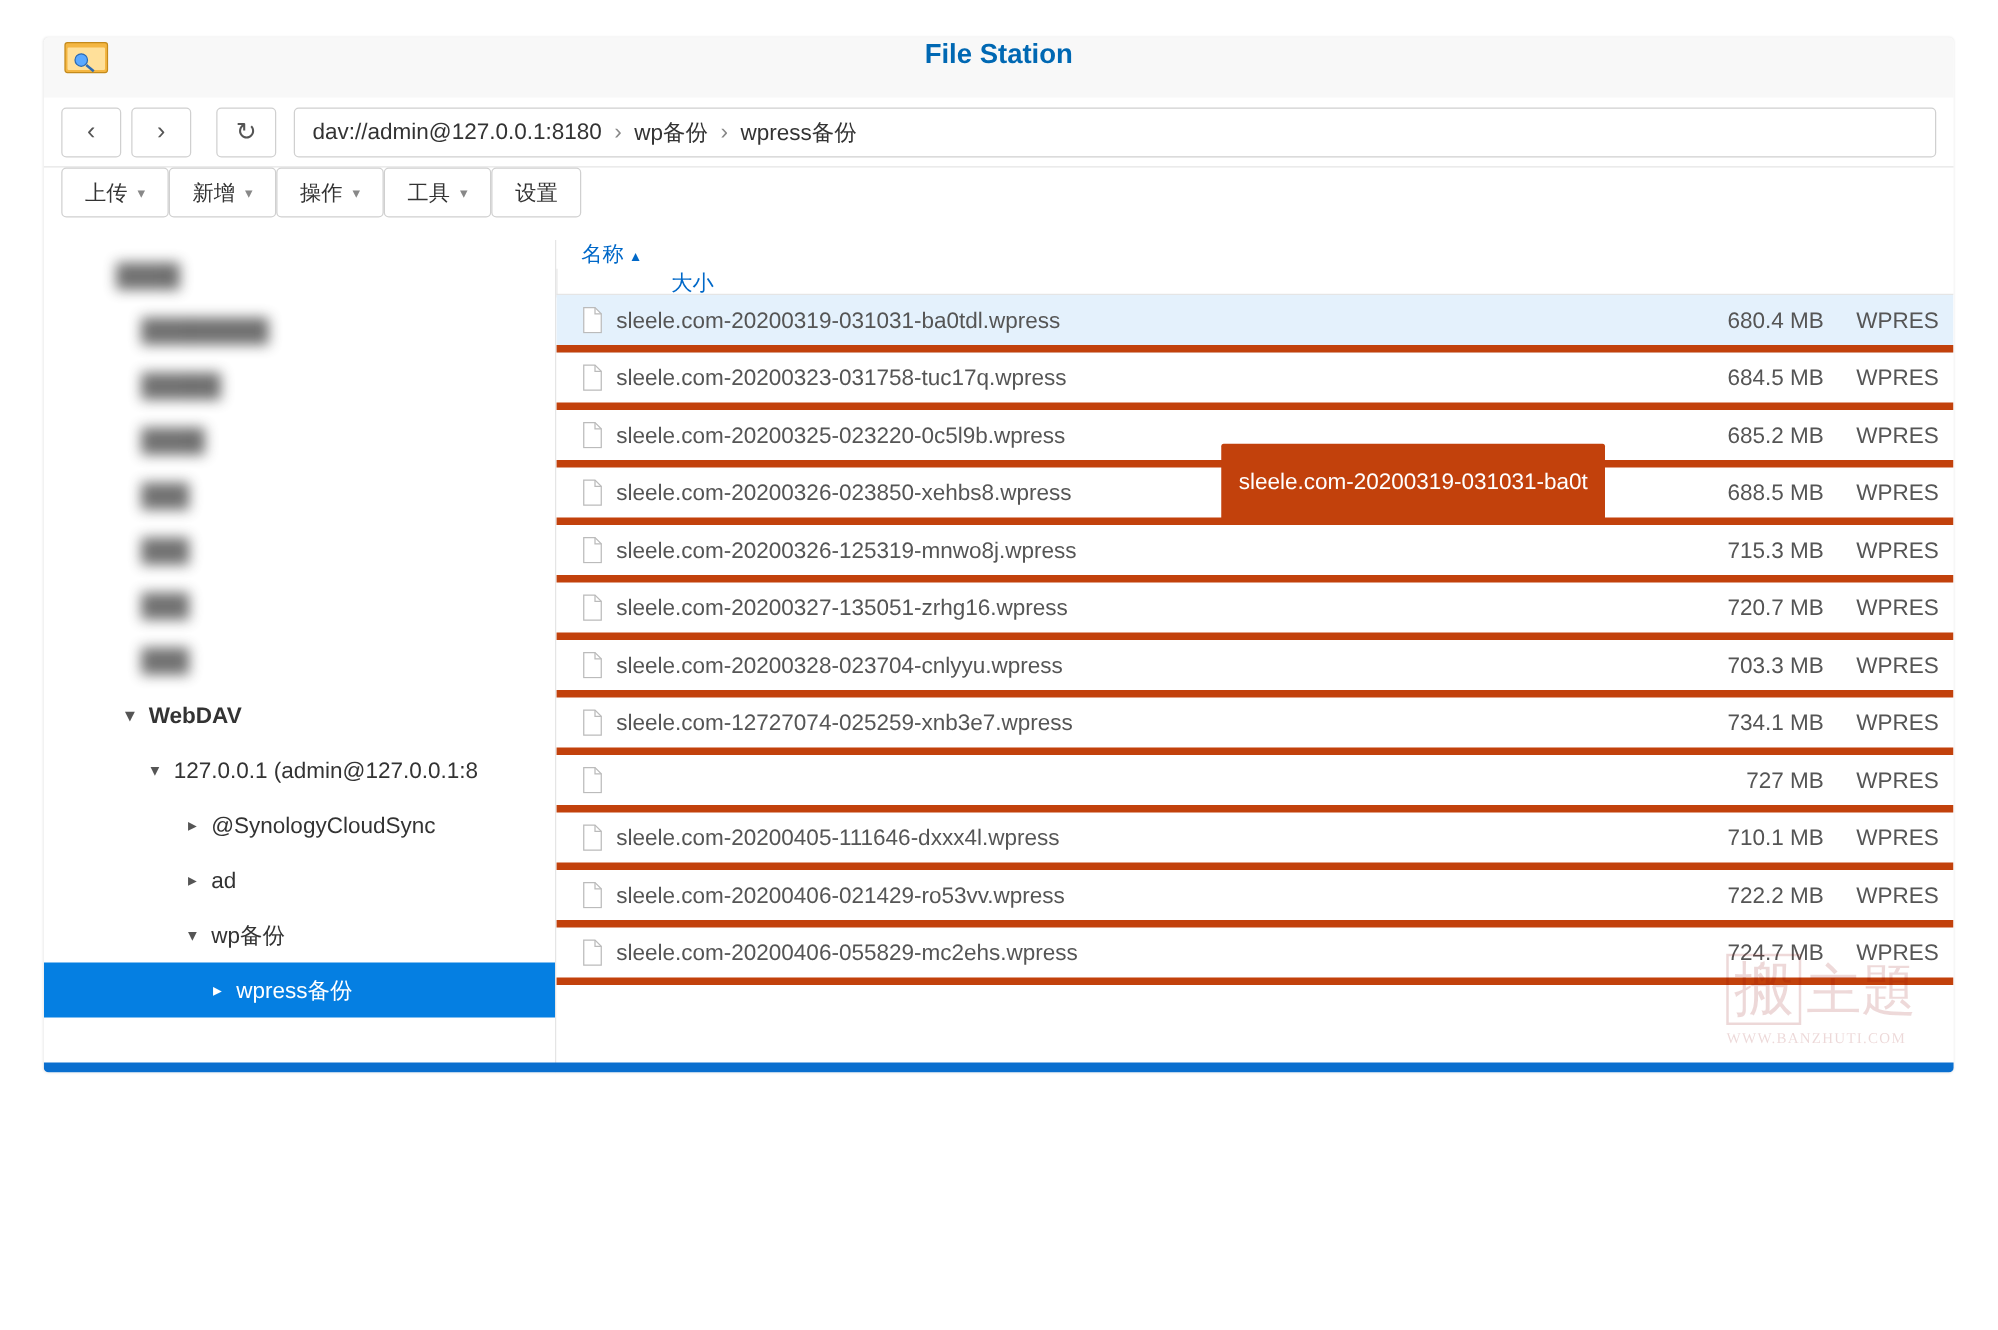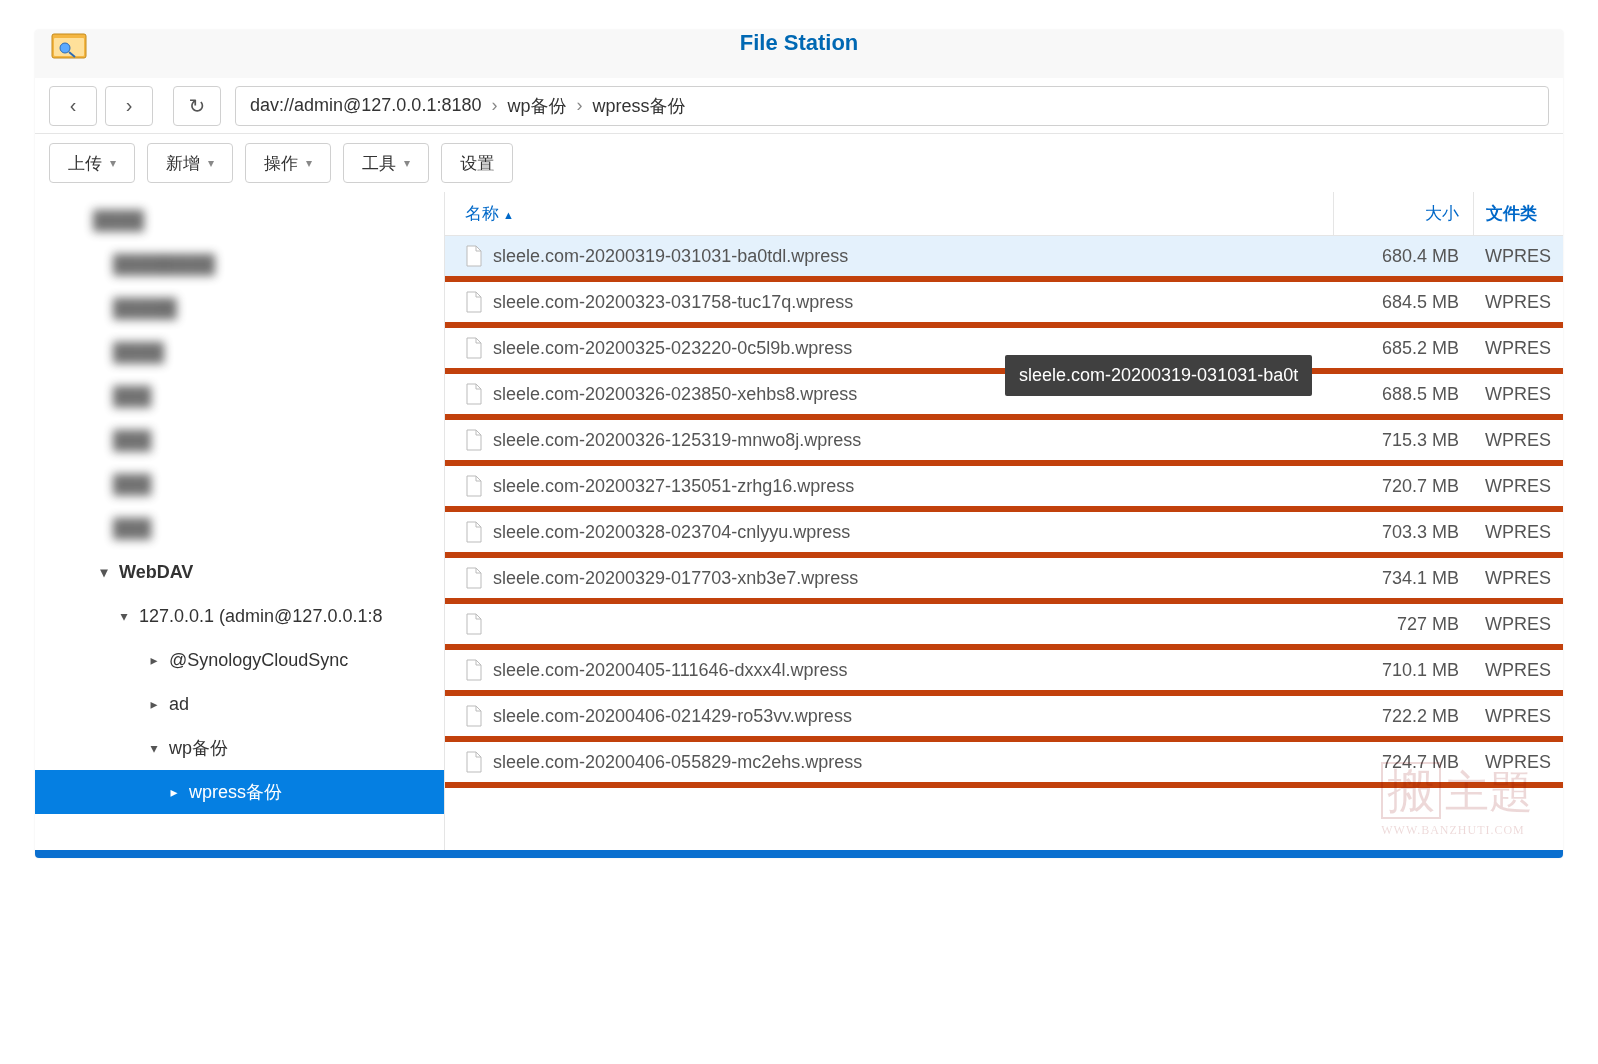--- a/index.html
+++ b/index.html
@@ -75,23 +75,21 @@
   align-items: center;
   padding: 0 14px;
   font-size: 18px;
   color: #333;
 }
 .breadcrumb span.sep { color: #888; margin: 0 10px; }
 
 .toolbar {
   height: 58px;
   display: flex;
-  align-items: center;
   padding: 0 14px;
-  gap: 12px;
 }
 .tool-btn {
   height: 40px;
   border: 1px solid #d0d0d0;
   border-radius: 4px;
   background: #fff;
   padding: 0 18px;
   display: flex;
   align-items: center;
   font-size: 17px;
@@ -139,21 +137,22 @@
 .filetable {
   flex: 1;
   display: flex;
   flex-direction: column;
   overflow: hidden;
 }
 .table-header {
   display: flex;
   height: 44px;
   border-bottom: 1px solid #e5e5e5;
-  align-items: center;
+  align-items: flex-start;
+  flex-direction: column;
 }
 .col-name { flex: 1; padding-left: 20px; color: #0068c8; font-size: 17px; }
 .col-size { width: 140px; text-align: right; padding-right: 14px; color: #0068c8; font-size: 17px; border-left: 1px solid #e5e5e5; height: 100%; display:flex; align-items:center; justify-content:flex-end;}
 .col-type { width: 90px; padding-left: 12px; color: #0068c8; font-size: 17px; border-left: 1px solid #e5e5e5; height:100%; display:flex; align-items:center; overflow:hidden;font-weight:bold;}
 .sort-arrow { color:#0068c8; font-size:11px; margin-left:4px; }
 .table-body { flex:1; overflow:hidden; }
 .file-row {
   display: flex;
   align-items: center;
   height: 46px;
@@ -164,29 +163,28 @@
 .file-row.selected { background: #e4f1fc; }
 .file-row .name-cell { flex:1; padding-left: 20px; display:flex; align-items:center; gap:10px; white-space:nowrap; overflow:hidden; }
 .file-row .size-cell { width:140px; text-align:right; padding-right:14px; }
 .file-row .type-cell { width:90px; padding-left:12px; overflow:hidden; white-space:nowrap;}
 .file-icon svg { display:block; }
 
 .tooltip {
   position: absolute;
   left: 942px;
   top: 325px;
-  background: #404040;
+  background: #c2410c;
   color: #fff;
-  padding: 10px 14px;
+  padding: 20px 14px;
   font-size: 18px;
   border-radius: 2px;
   white-space: nowrap;
   overflow: hidden;
   max-width: 390px;
-  margin-left: 28px;
 }
 
 .watermark {
   position: absolute;
   right: 30px;
   bottom: 20px;
   opacity: .15;
   font-family: serif;
   color: #8a0000;
 }
@@ -416,21 +414,21 @@
             <div class="type-cell">WPRES</div>
           </div>
           <div class="file-row">
             <div class="name-cell">
               <span class="file-icon">
                 <svg width="18" height="22" viewBox="0 0 18 22">
                   <path d="M2 1 h9 l5 5 v15 h-14 z" fill="#fff" stroke="#bbb"></path>
                   <path d="M11 1 v5 h5" fill="none" stroke="#bbb"></path>
                 </svg>
               </span>
-              <span>sleele.com-20200329-017703-xnb3e7.wpress</span>
+              <span>sleele.com-12727074-025259-xnb3e7.wpress</span>
             </div>
             <div class="size-cell">734.1 MB</div>
             <div class="type-cell">WPRES</div>
           </div>
           <div class="file-row">
             <div class="name-cell">
               <span class="file-icon">
                 <svg width="18" height="22" viewBox="0 0 18 22">
                   <path d="M2 1 h9 l5 5 v15 h-14 z" fill="#fff" stroke="#bbb"></path>
                   <path d="M11 1 v5 h5" fill="none" stroke="#bbb"></path>

